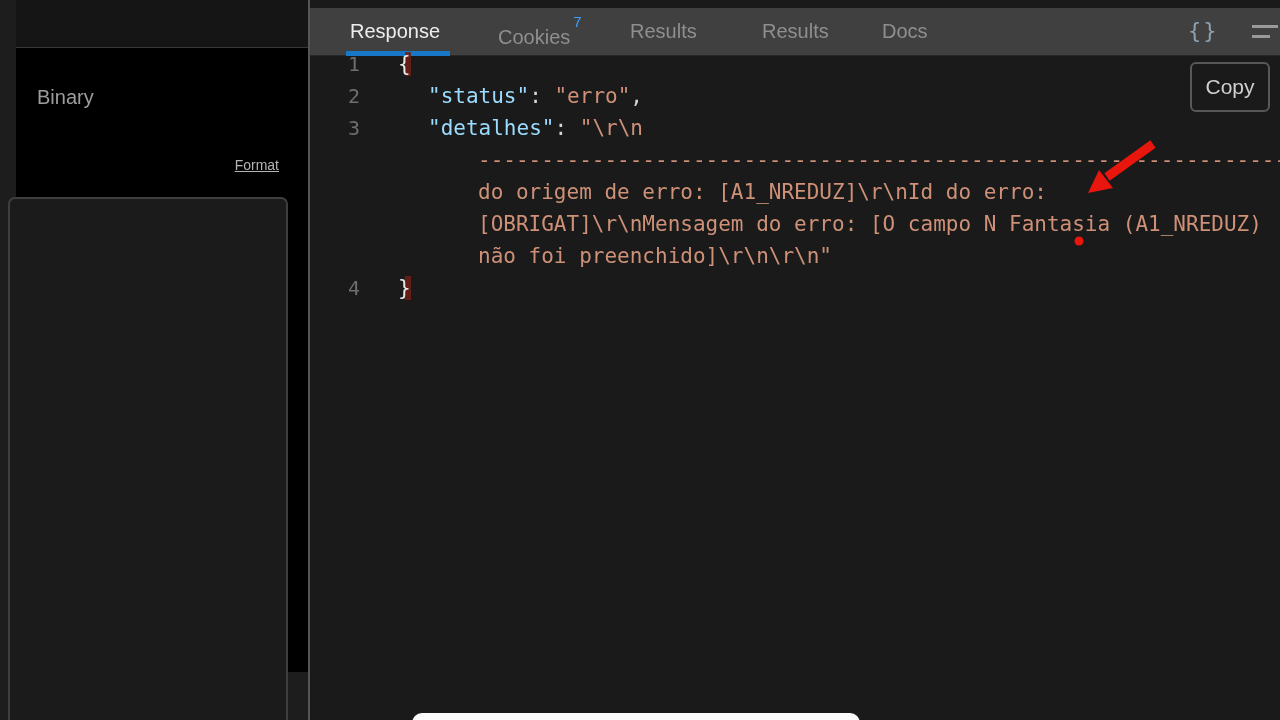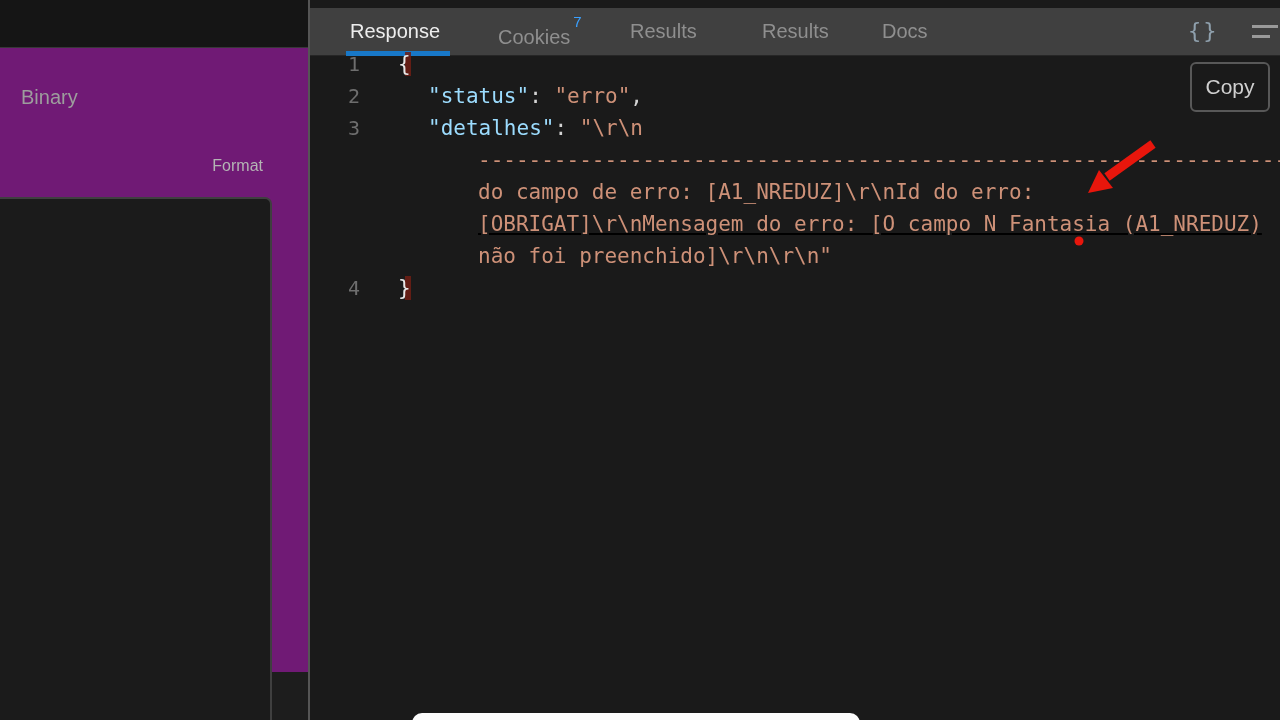--- a/index.html
+++ b/index.html
@@ -1,25 +1,25 @@
 <!DOCTYPE html>
 <html><head>
 <meta charset="utf-8">
 <style>
   * { margin:0; padding:0; box-sizing:border-box; }
   html,body { width:1280px; height:720px; overflow:hidden; background:#1d1d1d;
               font-family:"Liberation Sans", sans-serif; }
   .stage { position:absolute; left:0; top:0; width:1280px; height:720px; }
 
   
-  .left-panel { position:absolute; left:0; top:0; width:308px; height:672px; background:#701a75; }
+  .left-panel { position:absolute; left:16px; top:0; width:308px; height:672px; background:#000000; }
   .left-topbar { position:absolute; left:0; top:0; width:308px; height:48px; background:#151515;
                  border-bottom:1px solid #383838; }
   .binary-label { position:absolute; left:21px; top:86px; font-size:20px; color:#9d9d9d; }
-  .format-label { position:absolute; right:45px; top:157px; font-size:16px; color:#b4b4b4; }
+  .format-label { position:absolute; right:45px; top:157px; font-size:14px; color:#b4b4b4;text-decoration:underline; }
   .format-box { position:absolute; left:-8px; top:197px; width:280px; height:600px;
                 background:#1b1b1b; border:2px solid #3f3f3f; border-radius:7px; }
 
   .divider-v { position:absolute; left:308px; top:0; width:2px; height:720px; background:#555; }
 
   
   .right-panel { position:absolute; left:310px; top:0; width:970px; height:720px;
                  background:#1a1a1a; overflow:hidden; }
   .tabbar { position:absolute; left:0; top:0; width:970px; height:48px; background:#404040;
             border-bottom:1px solid #262626;margin-top:8px; }
@@ -108,25 +108,25 @@
         <div class="code-row">
           <span class="gutter">3</span>
           <pre class="code-text" style="padding-left: 68px;"><span class="seg-key">"detalhes"</span><span class="seg-punct">: </span><span class="seg-str">"\r\n</span></pre>
         </div>
         <div class="code-row">
           <span class="gutter"></span>
           <pre class="code-text" style="padding-left: 118px;"><span class="seg-str">--------------------------------------------------------------------</span></pre>
         </div>
         <div class="code-row">
           <span class="gutter"></span>
-          <pre class="code-text" style="padding-left: 118px;"><span class="seg-str">do campo de erro: [A1_NREDUZ]\r\nId do erro:</span></pre>
+          <pre class="code-text" style="padding-left: 118px;"><span class="seg-str">do origem de erro: [A1_NREDUZ]\r\nId do erro:</span></pre>
         </div>
         <div class="code-row">
           <span class="gutter"></span>
-          <pre class="code-text" style="padding-left: 118px; text-decoration: underline;"><span class="seg-str">[OBRIGAT]\r\nMensagem do erro: [O campo N Fantasia (A1_NREDUZ)</span></pre>
+          <pre class="code-text" style="padding-left: 118px;"><span class="seg-str">[OBRIGAT]\r\nMensagem do erro: [O campo N Fantasia (A1_NREDUZ)</span></pre>
         </div>
         <div class="code-row">
           <span class="gutter"></span>
           <pre class="code-text" style="padding-left: 118px;"><span class="seg-str">não foi preenchido]\r\n\r\n"</span></pre>
         </div>
         <div class="code-row">
           <span class="gutter">4</span>
           <pre class="code-text" style="padding-left: 38px;"><span class="seg-brace">}</span></pre>
         </div>
       </div>

